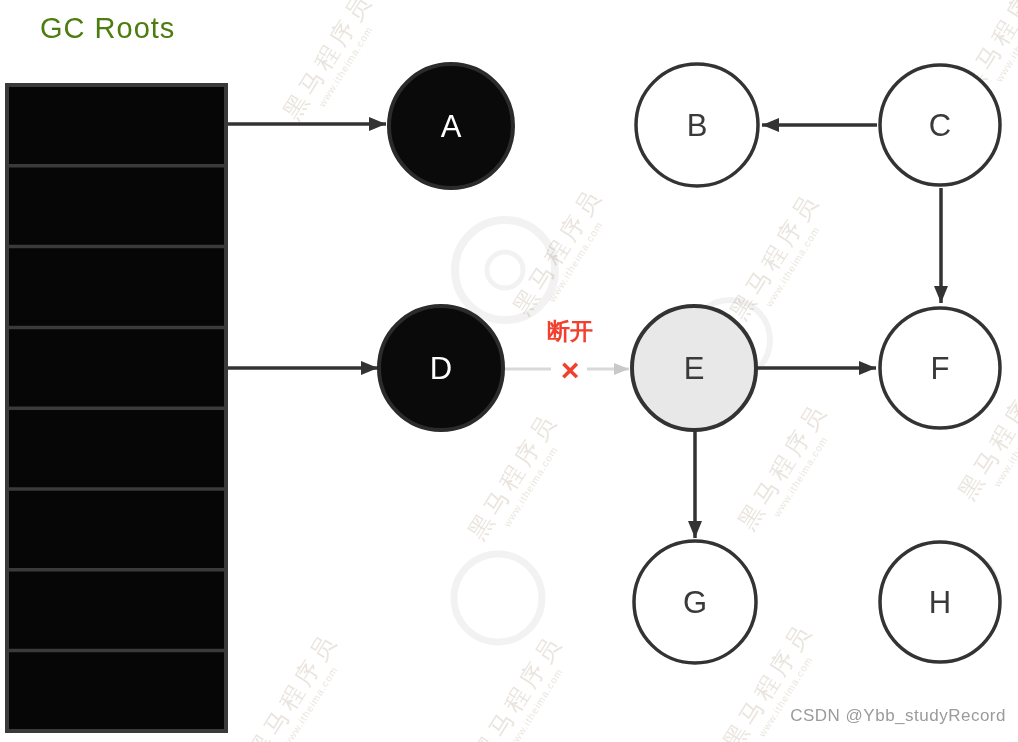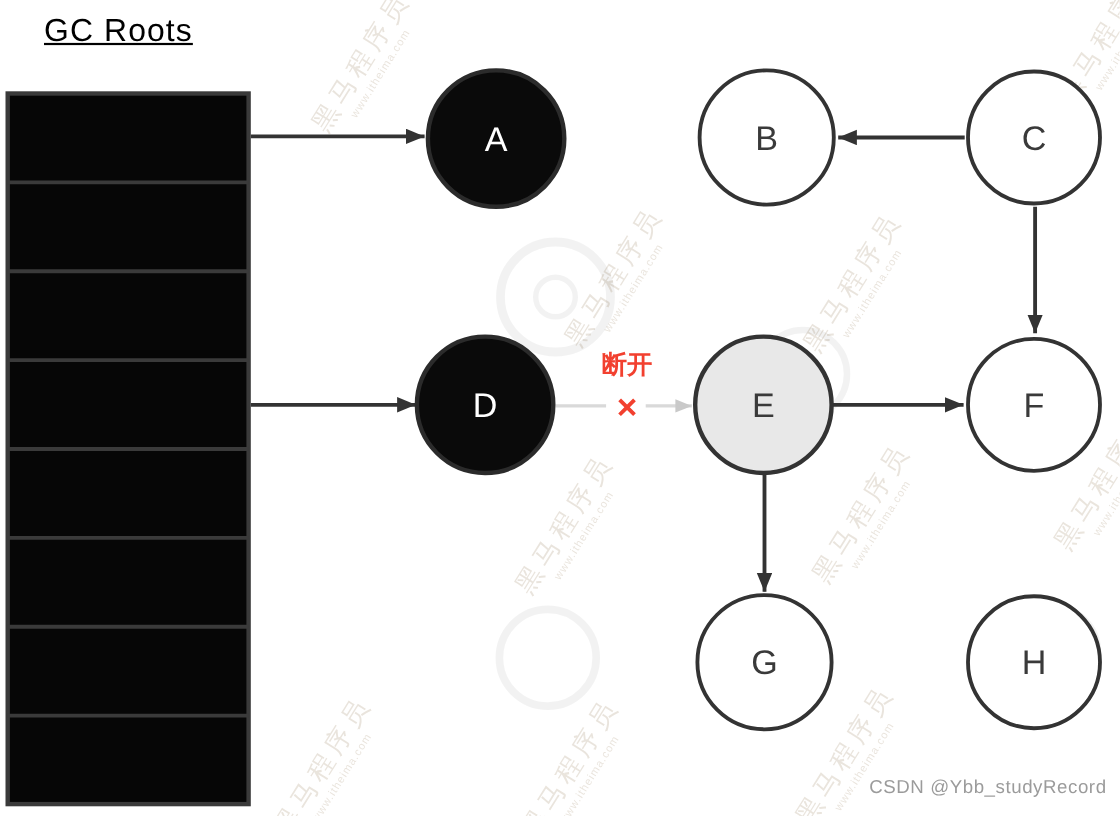--- a/index.html
+++ b/index.html
@@ -1,21 +1,21 @@
 <!DOCTYPE html>
 <html><head>
 <meta charset="utf-8">
 <style>
   html,body{margin:0;padding:0;background:#ffffff;}
   body{font-family:"Liberation Sans","DejaVu Sans",sans-serif;}
   #stage{position:relative;width:1018px;height:742px;background:#ffffff;overflow:hidden;}
   #diagram{position:absolute;left:0;top:0;}
   .page-title{
     position:absolute;left:40px;top:12px;
-    font-size:29px;letter-spacing:1px;color:#000000;font-weight:400;text-decoration:underline;
+    font-size:29px;letter-spacing:1px;color:#4d7c0f;font-weight:400;
   }
   .attribution{
     position:absolute;right:12px;top:706px;
     font-size:17px;color:#9b9b9b;letter-spacing:0.5px;margin-left:26px;
   }
   .node-letter{font-family:"Liberation Sans","DejaVu Sans",sans-serif;font-size:31px;}
   .wm-brand{font-size:24px;letter-spacing:5px;fill:#b9a890;opacity:0.30;}
   .wm-url{font-size:10px;letter-spacing:1px;fill:#b9a890;opacity:0.30;}
   .wm-badge{stroke:#000;opacity:0.05;fill:none;}
   .break-label{font-size:23px;font-weight:bold;}

